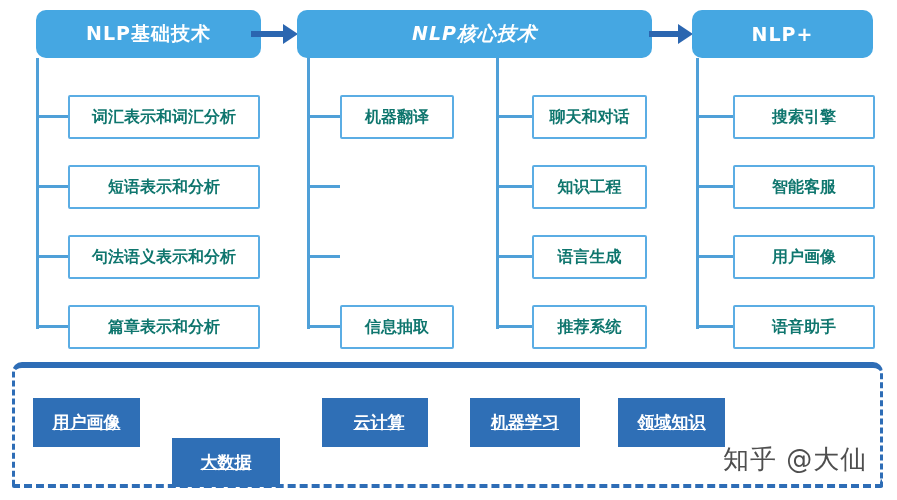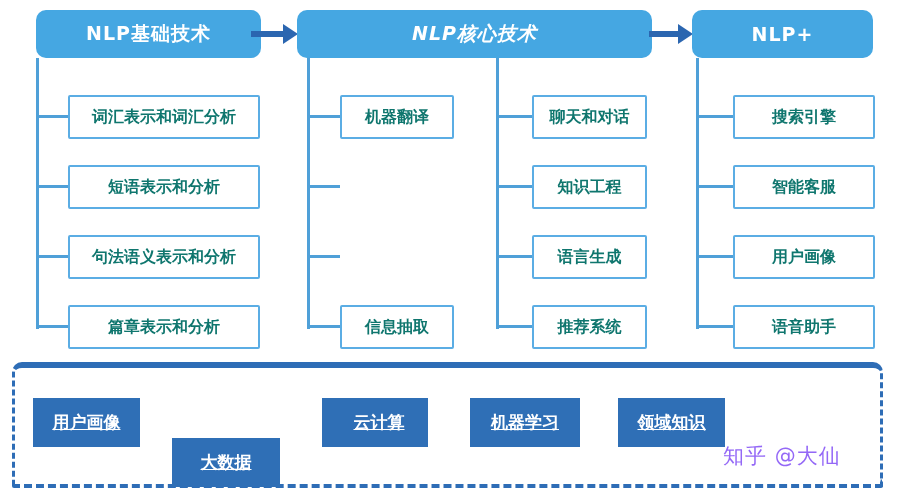--- a/index.html
+++ b/index.html
@@ -110,22 +110,22 @@
   .f2 { left: 172px; width: 108px; margin-top: 40px; }
   .f3 { left: 322px; width: 106px; padding-left: 8px; }
   .f4 { left: 470px; width: 110px; }
   .f5 { left: 618px; width: 107px; }
   .f6 { left: 760px; width: 108px; }
 
   .watermark {
     position: absolute;
     left: 723px;
     top: 442px;
-    font-size: 21px;
-    color: #8b5cf6;
+    font-size: 26px;
+    color: #404040;
     opacity: 0.92;
     z-index: 5;
     white-space: nowrap;
     letter-spacing: 1px;
   }
 </style>
 </head>
 <body>
 
 <div class="canvas">

